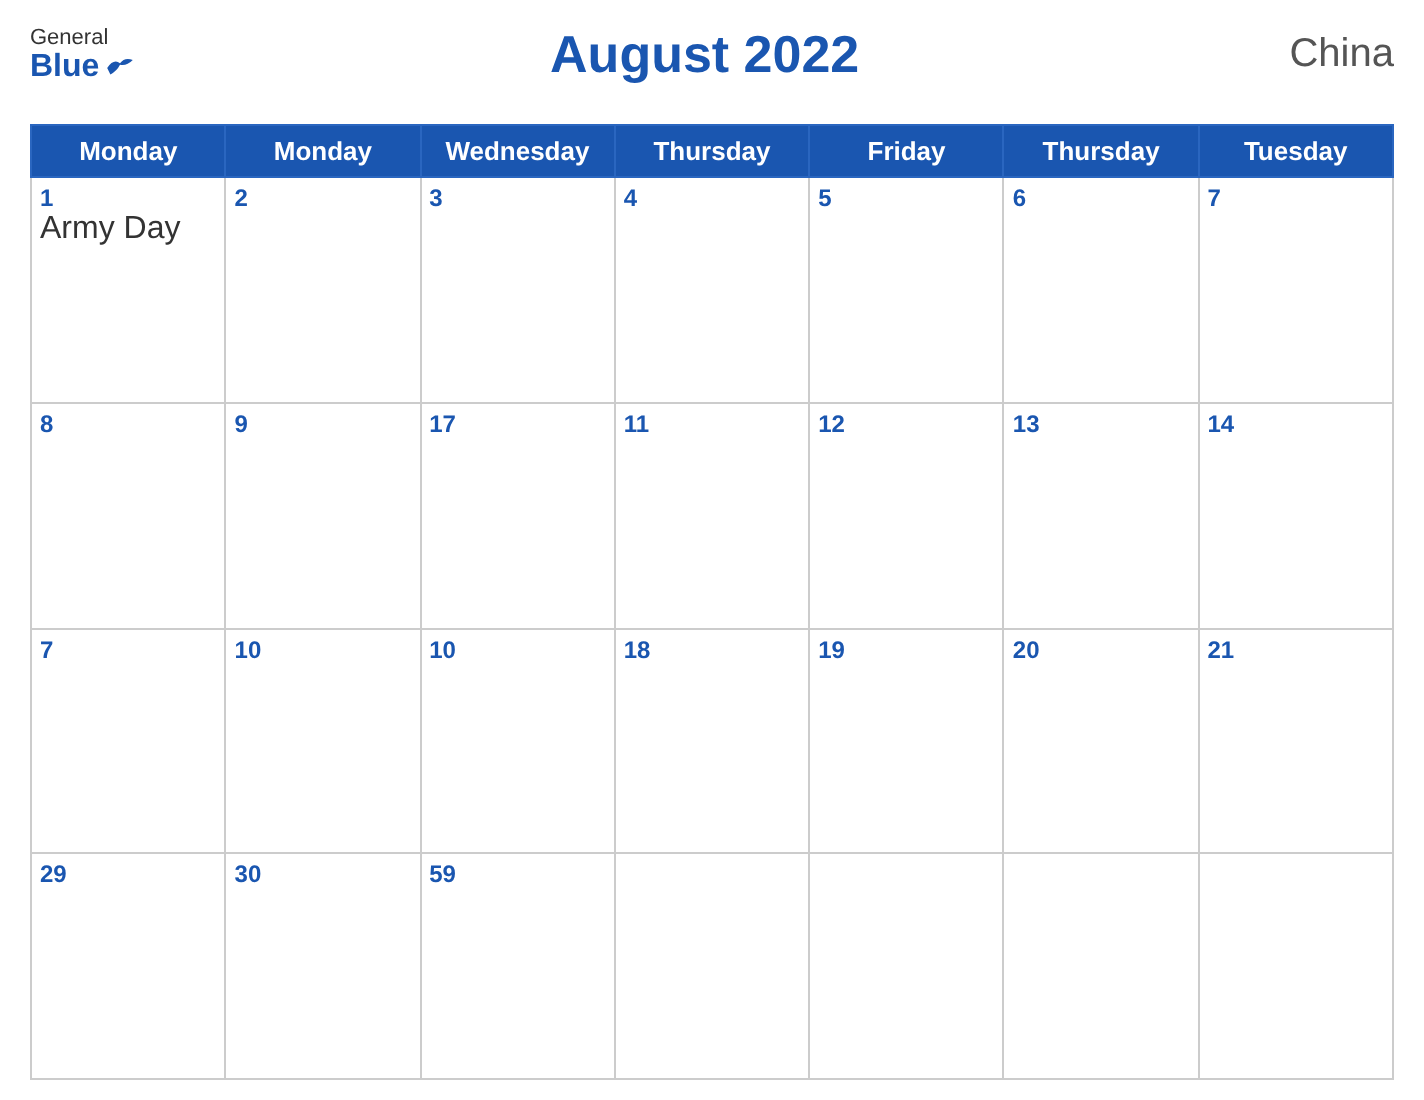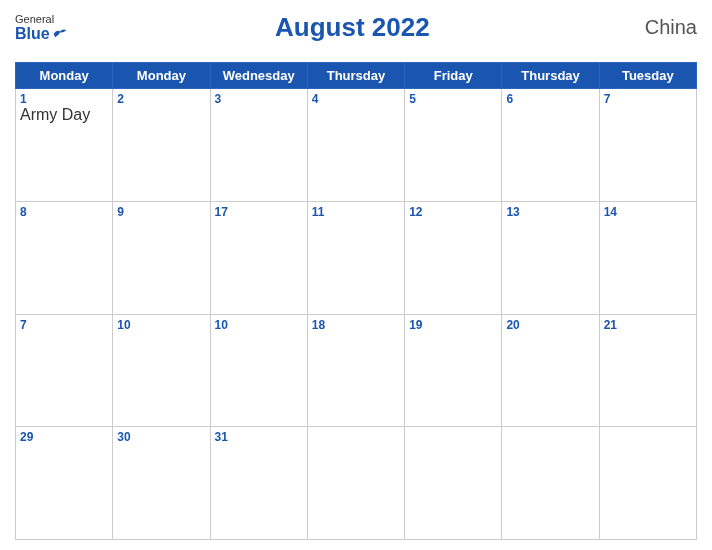--- a/index.html
+++ b/index.html
@@ -207,21 +207,21 @@
         </td>
       </tr>
       <tr class="last-row">
         <td>
           <span class="day-number">29</span>
         </td>
         <td>
           <span class="day-number">30</span>
         </td>
         <td>
-          <span class="day-number">31</span>
+          <span class="day-number">59</span>
         </td>
         <td class="empty-cell"></td>
         <td class="empty-cell"></td>
         <td class="empty-cell"></td>
         <td class="empty-cell"></td>
       </tr>
     </tbody>
 </table>
 
 </body></html>

